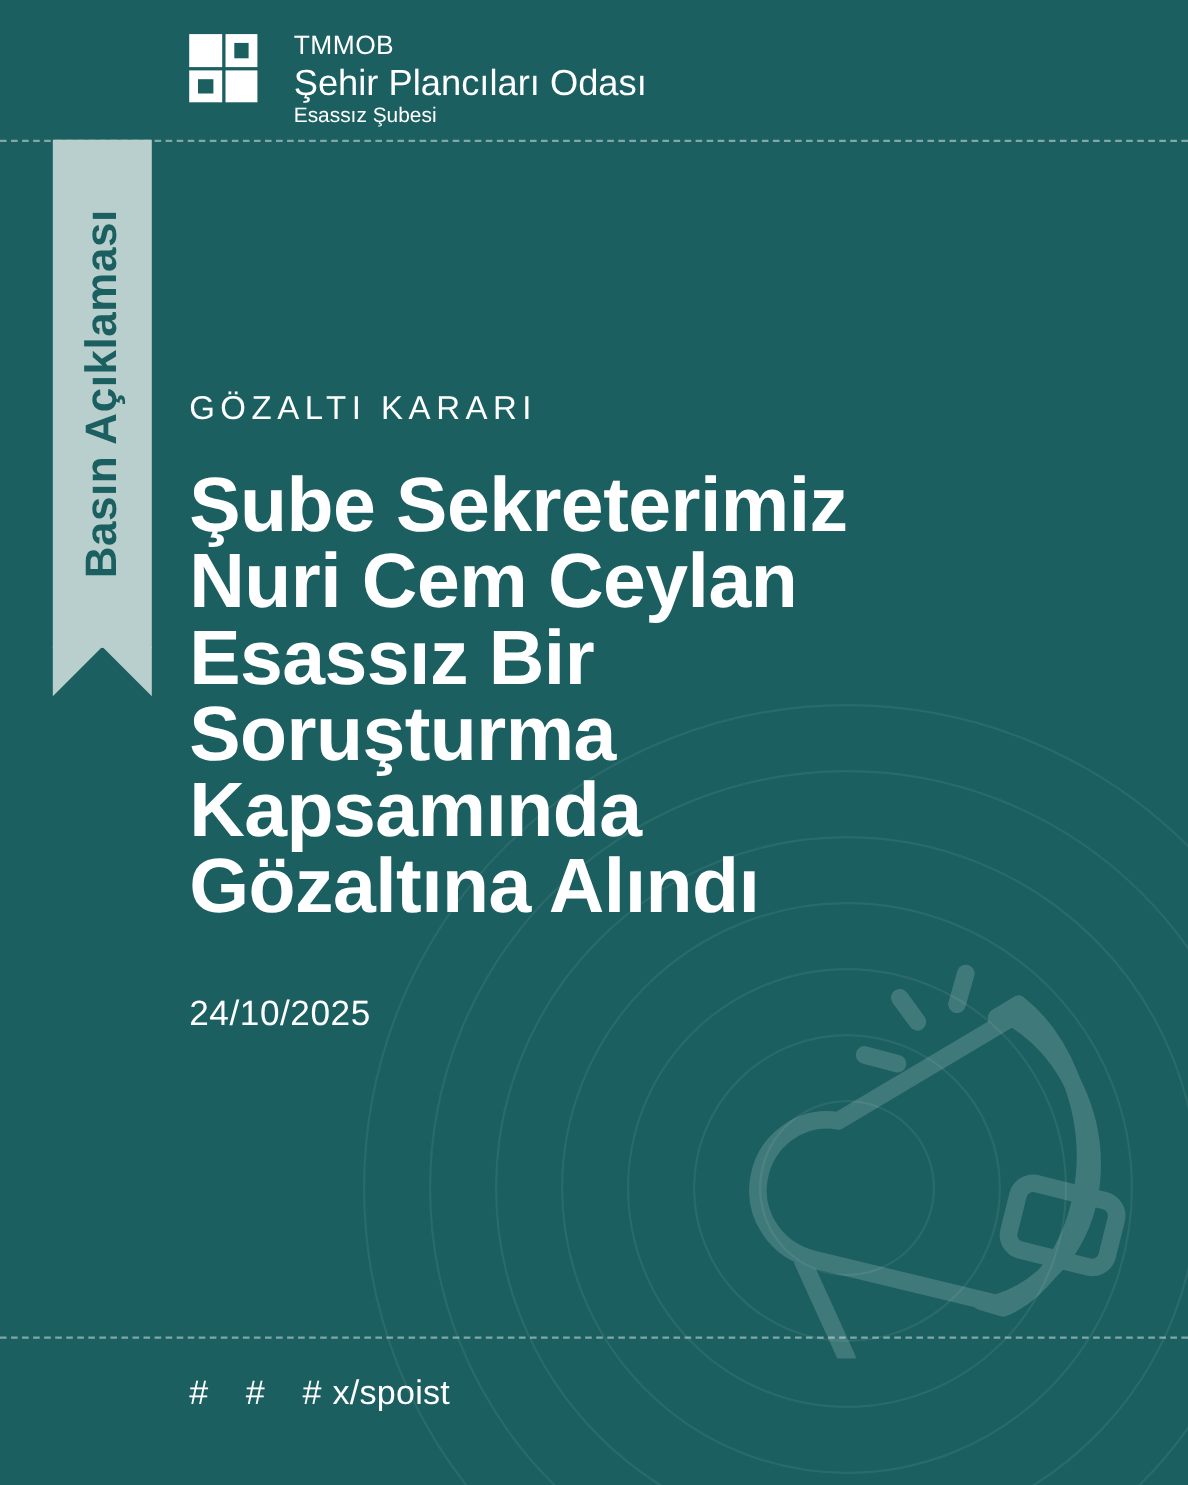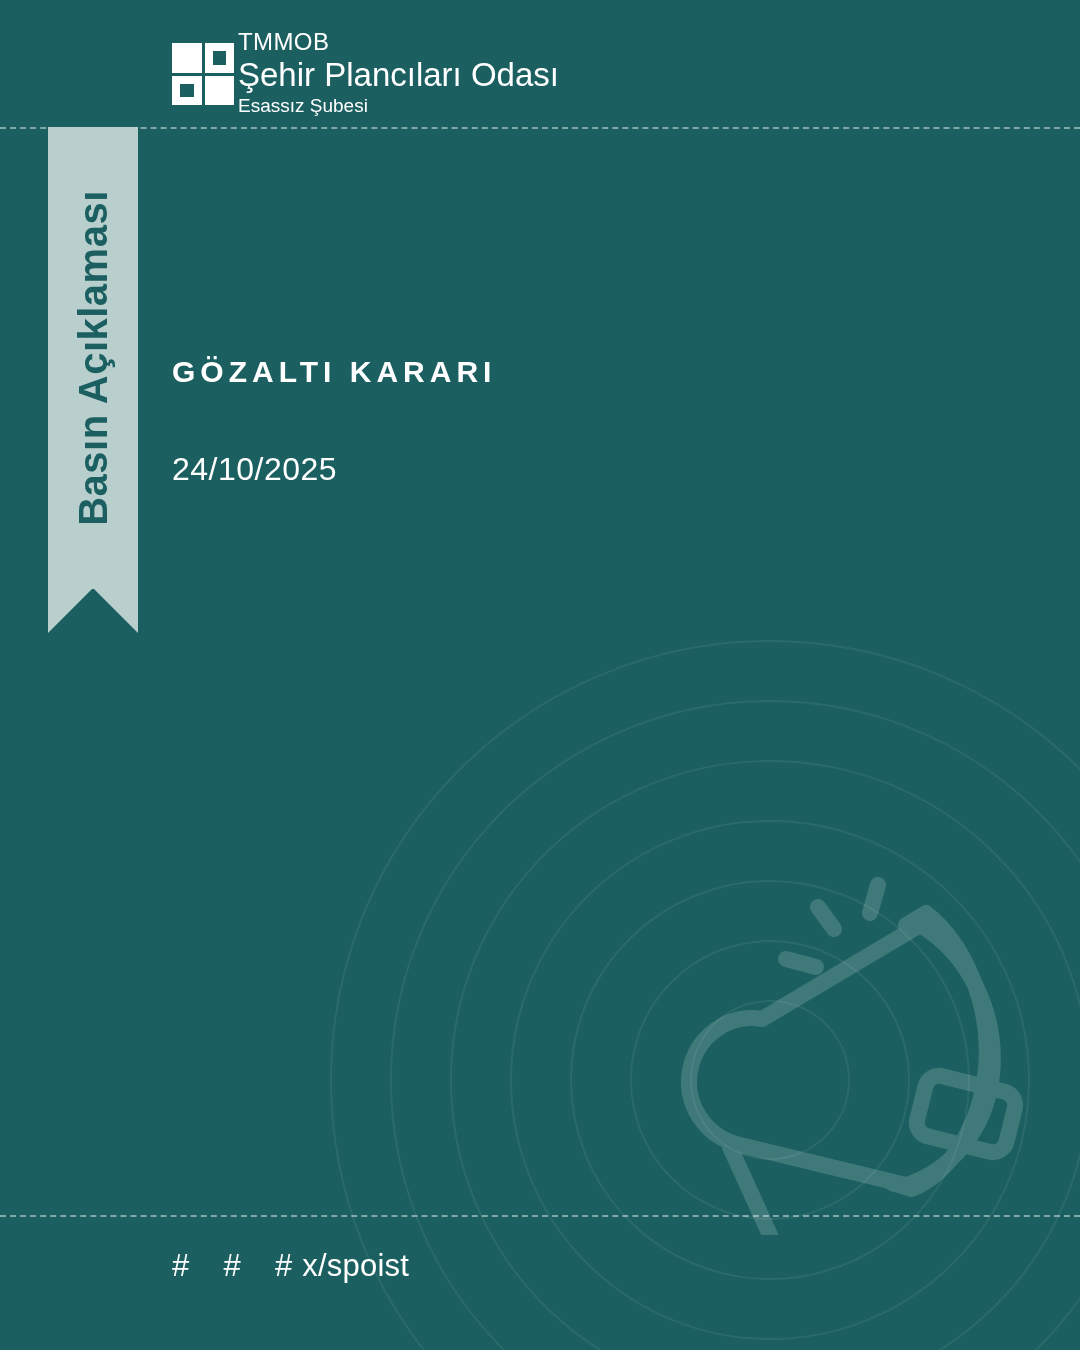--- a/index.html
+++ b/index.html
@@ -50,22 +50,22 @@
     width:420px; height:380px;
     opacity:0.16;
     pointer-events:none;
   }
 
   
   .logo {
     position:absolute;
     left:172px; top:28px;
     display:flex;
-    align-items:center;
-    gap:4px;
+    align-items:flex-start;
+    gap:33px;
   }
   .logo-mark {
     width:62px; height:62px;
     display:grid;
     grid-template-columns:1fr 1fr;
     grid-template-rows:1fr 1fr;
     gap:3px;
     margin-top:3px;
   }
   .logo-mark i { display:block; background:#ffffff; }
@@ -108,21 +108,21 @@
 
   
   .content {
     position:absolute;
     left:172px; top:355px;
     width:760px;
   }
   .eyebrow {
     color:#ffffff;
     font-size:30px;
-    font-weight:bold;
+    font-weight:normal;
     letter-spacing:5px;
     margin-bottom:36px;
   }
   .headline {
     color:#ffffff;
     font-size:70px;
     font-weight:bold;
     line-height:0.99;
     letter-spacing:-0.5px;
     white-space:pre-line;
@@ -193,20 +193,26 @@
       <div class="l3">Esassız Şubesi</div>
     </div>
   </div>
 
   <div class="ribbon">
     <div class="ribbon-label">Basın Açıklaması</div>
   </div>
 
   <div class="content">
     <div class="eyebrow">GÖZALTI KARARI</div>
+    <div class="headline">Şube Sekreterimiz
+Nuri Cem Ceylan
+Esassız Bir
+Soruşturma
+Kapsamında
+Gözaltına Alındı</div>
     <div class="date">24/10/2025</div>
   </div>
 
   <div class="footer">
     <span class="handle">
       <span class="hash">#</span>
     </span>
     <span class="handle">
       <span class="hash">#</span>
     </span>

